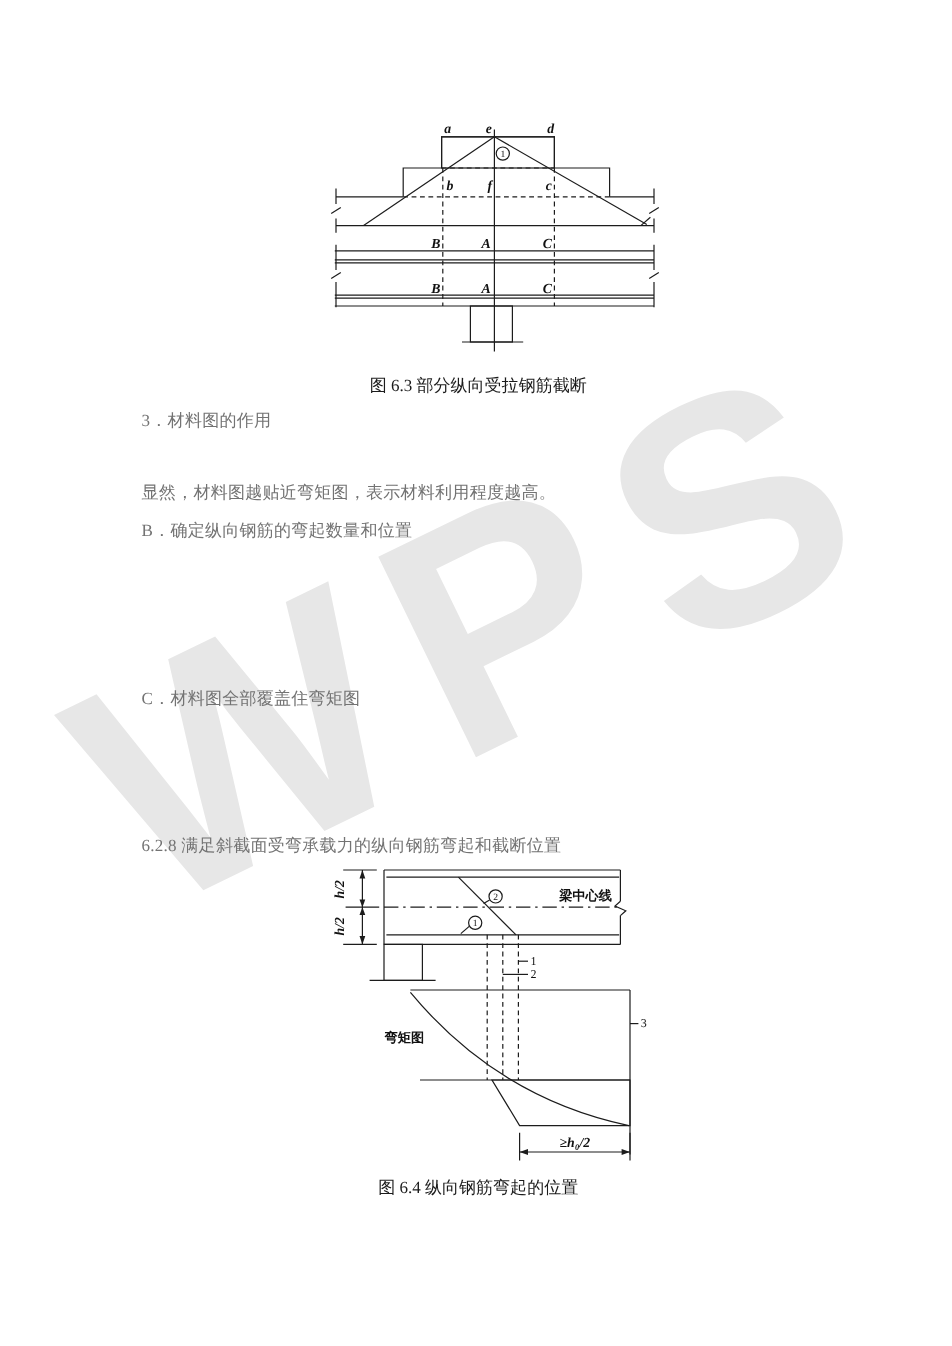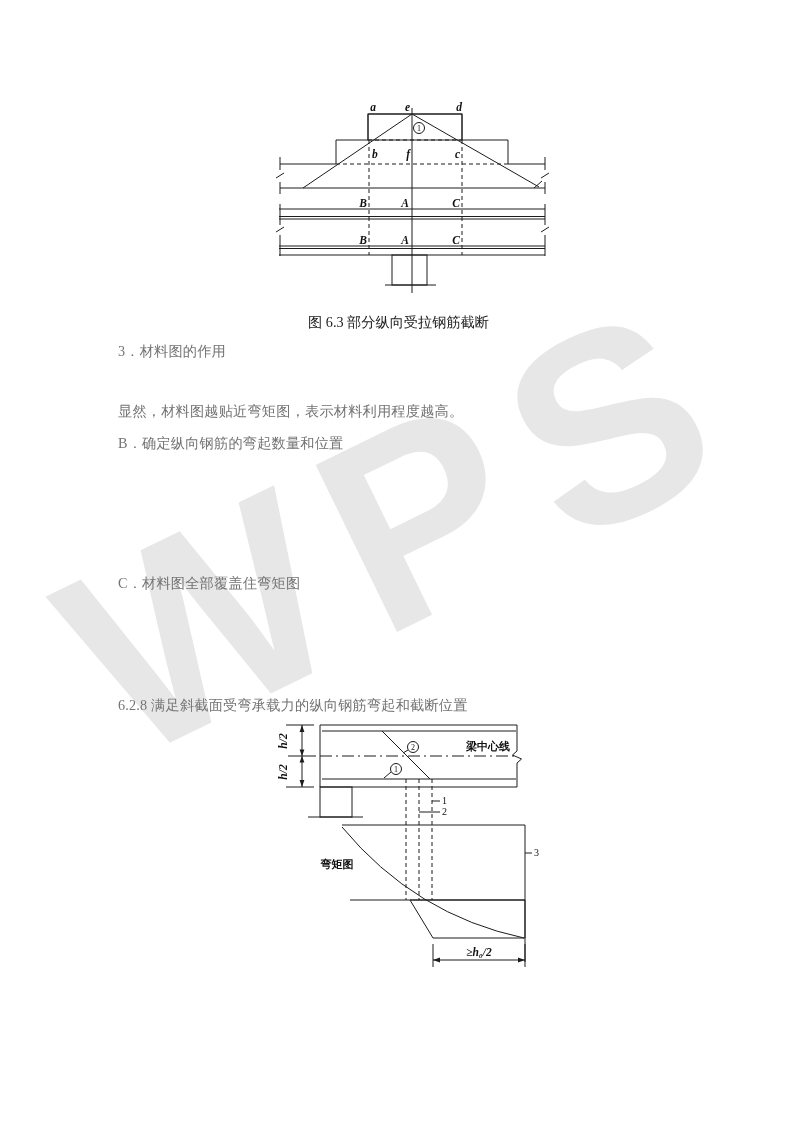--- a/index.html
+++ b/index.html
@@ -210,15 +210,16 @@
       <g stroke-width="0.8">
         <line x1="163" y1="231" x2="163" y2="254"></line>
         <line x1="255" y1="231" x2="255" y2="254"></line>
         <line x1="163" y1="247" x2="255" y2="247"></line>
         <polygon class="arrow" points="163,247 170,244.6 170,249.4"></polygon>
         <polygon class="arrow" points="255,247 248,244.6 248,249.4"></polygon>
         <text class="fl" x="209" y="243" text-anchor="middle">≥h₀/2</text>
       </g>
     </svg>
 
+    <div class="caption" style="top:979px">图 6.4 纵向钢筋弯起的位置</div>
 
   </div>
 </div>
 
 </body></html>

